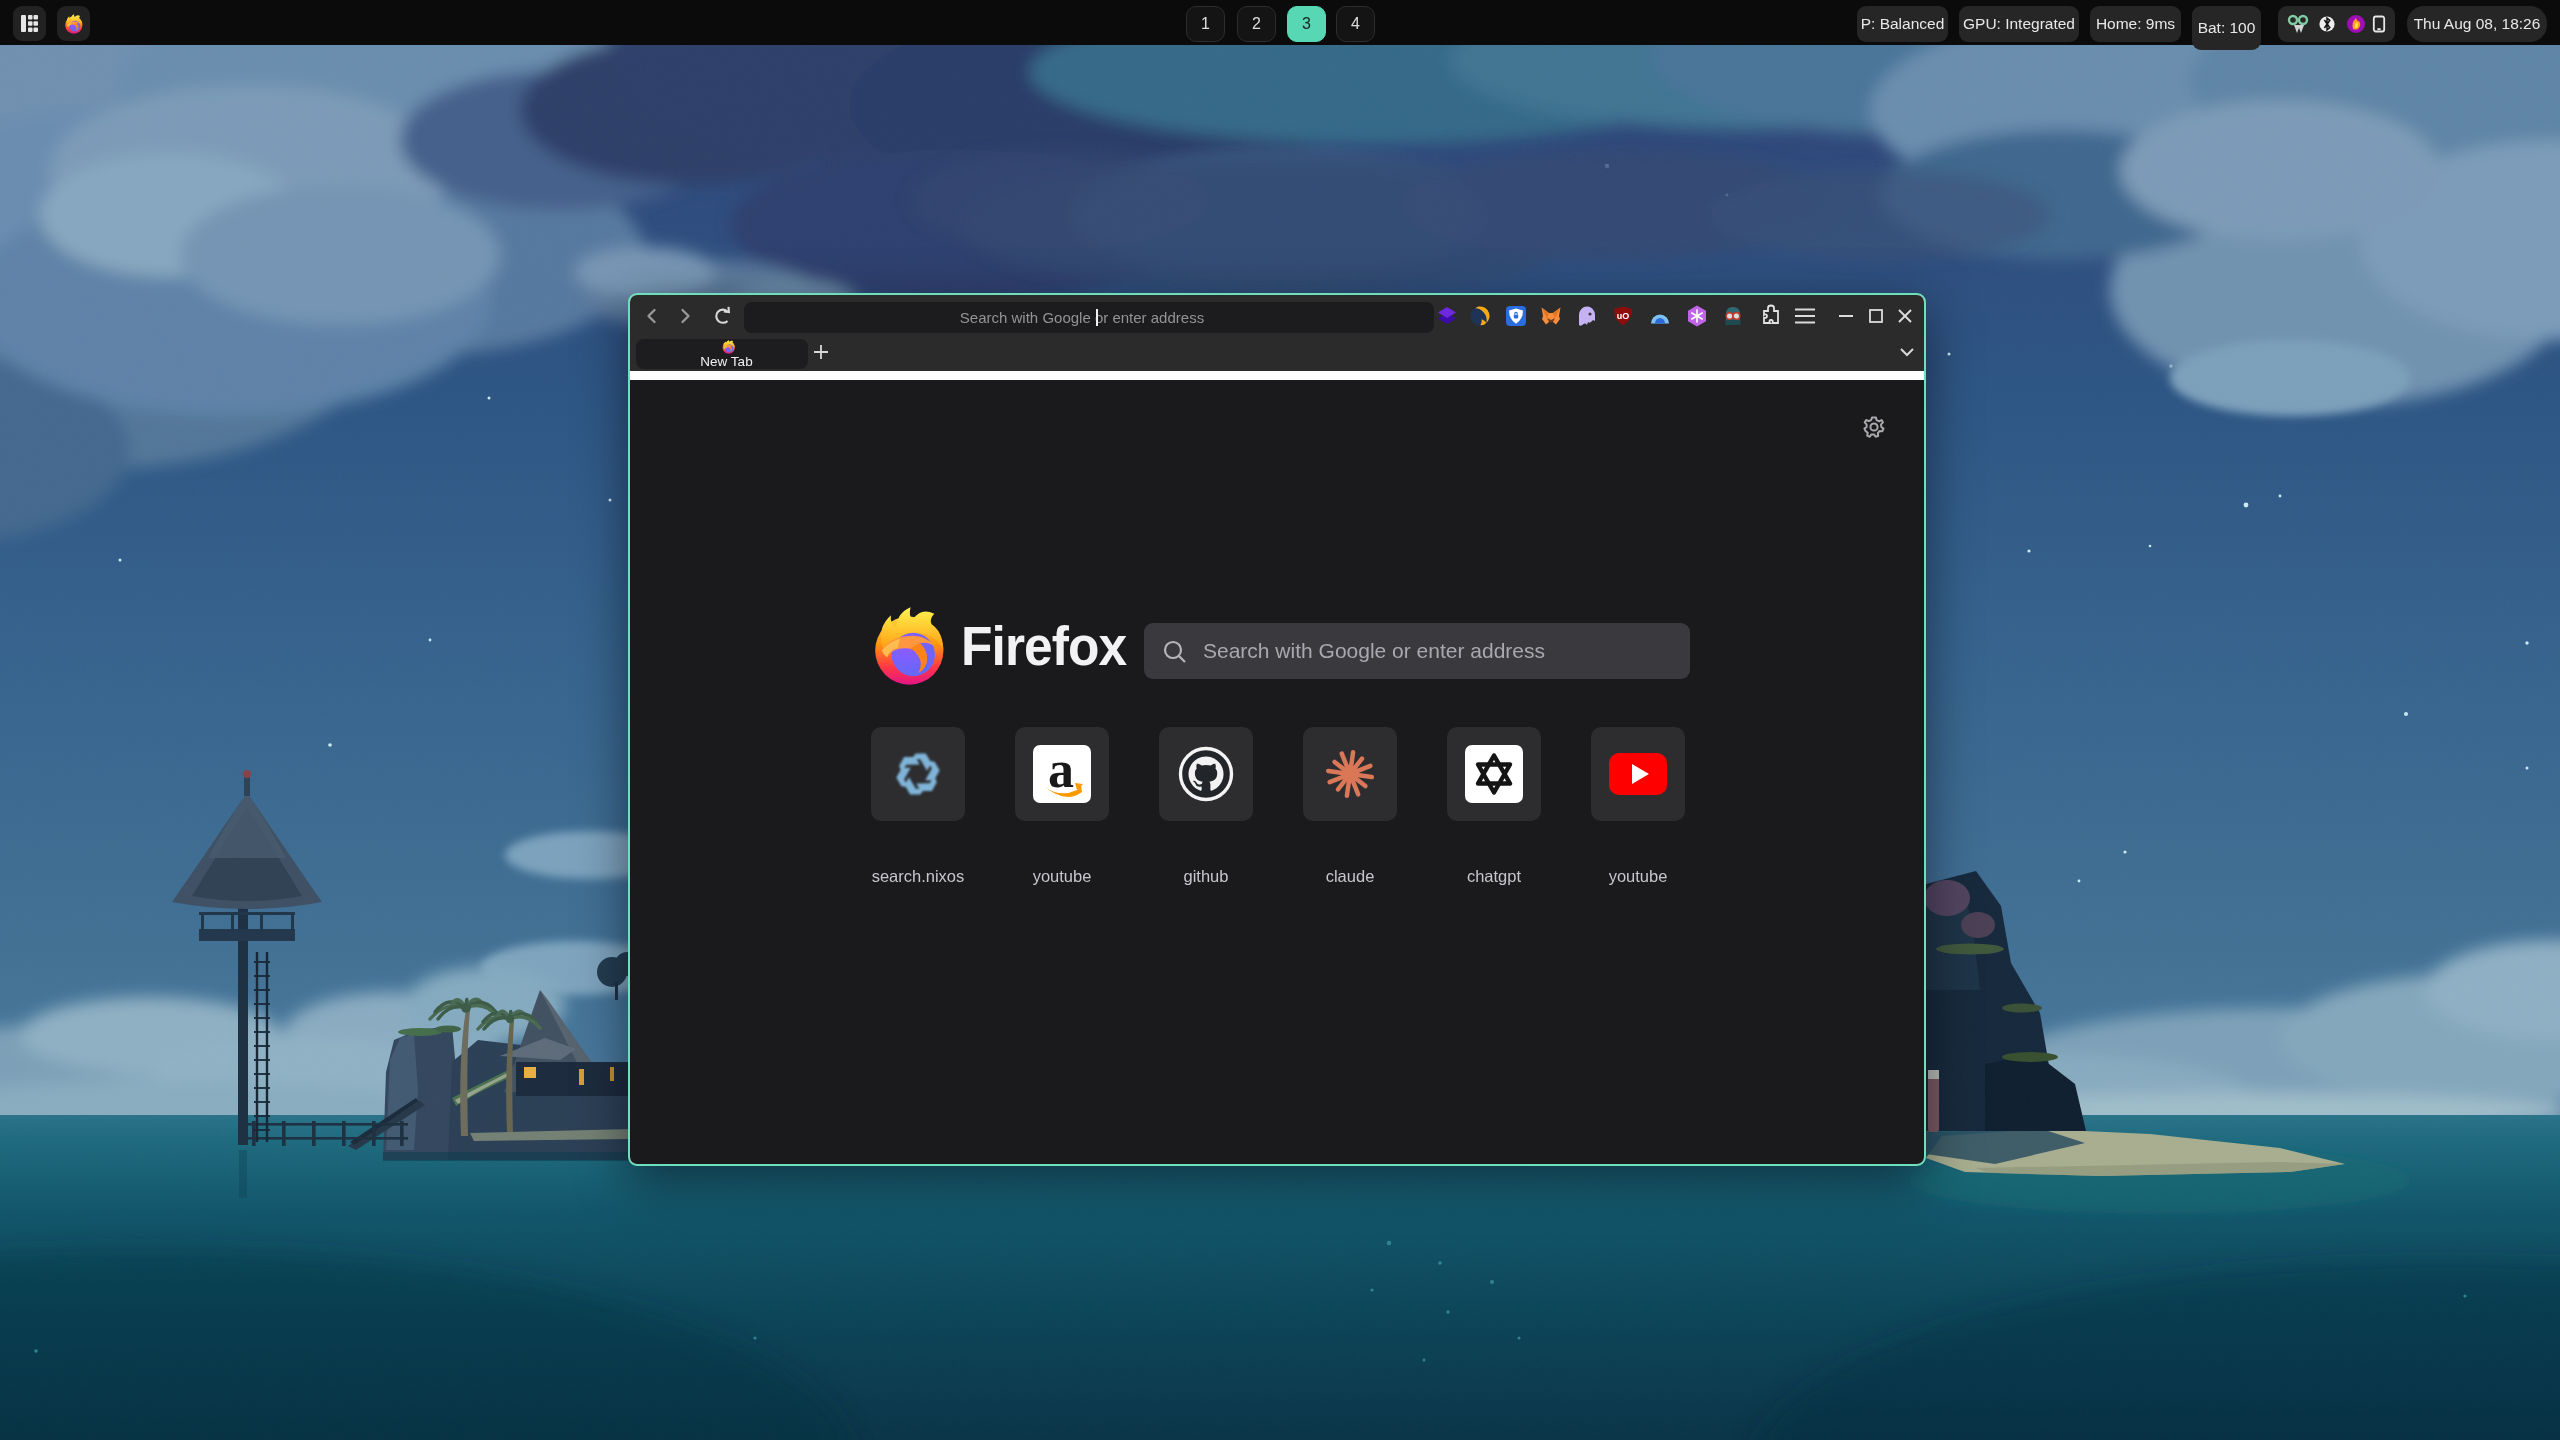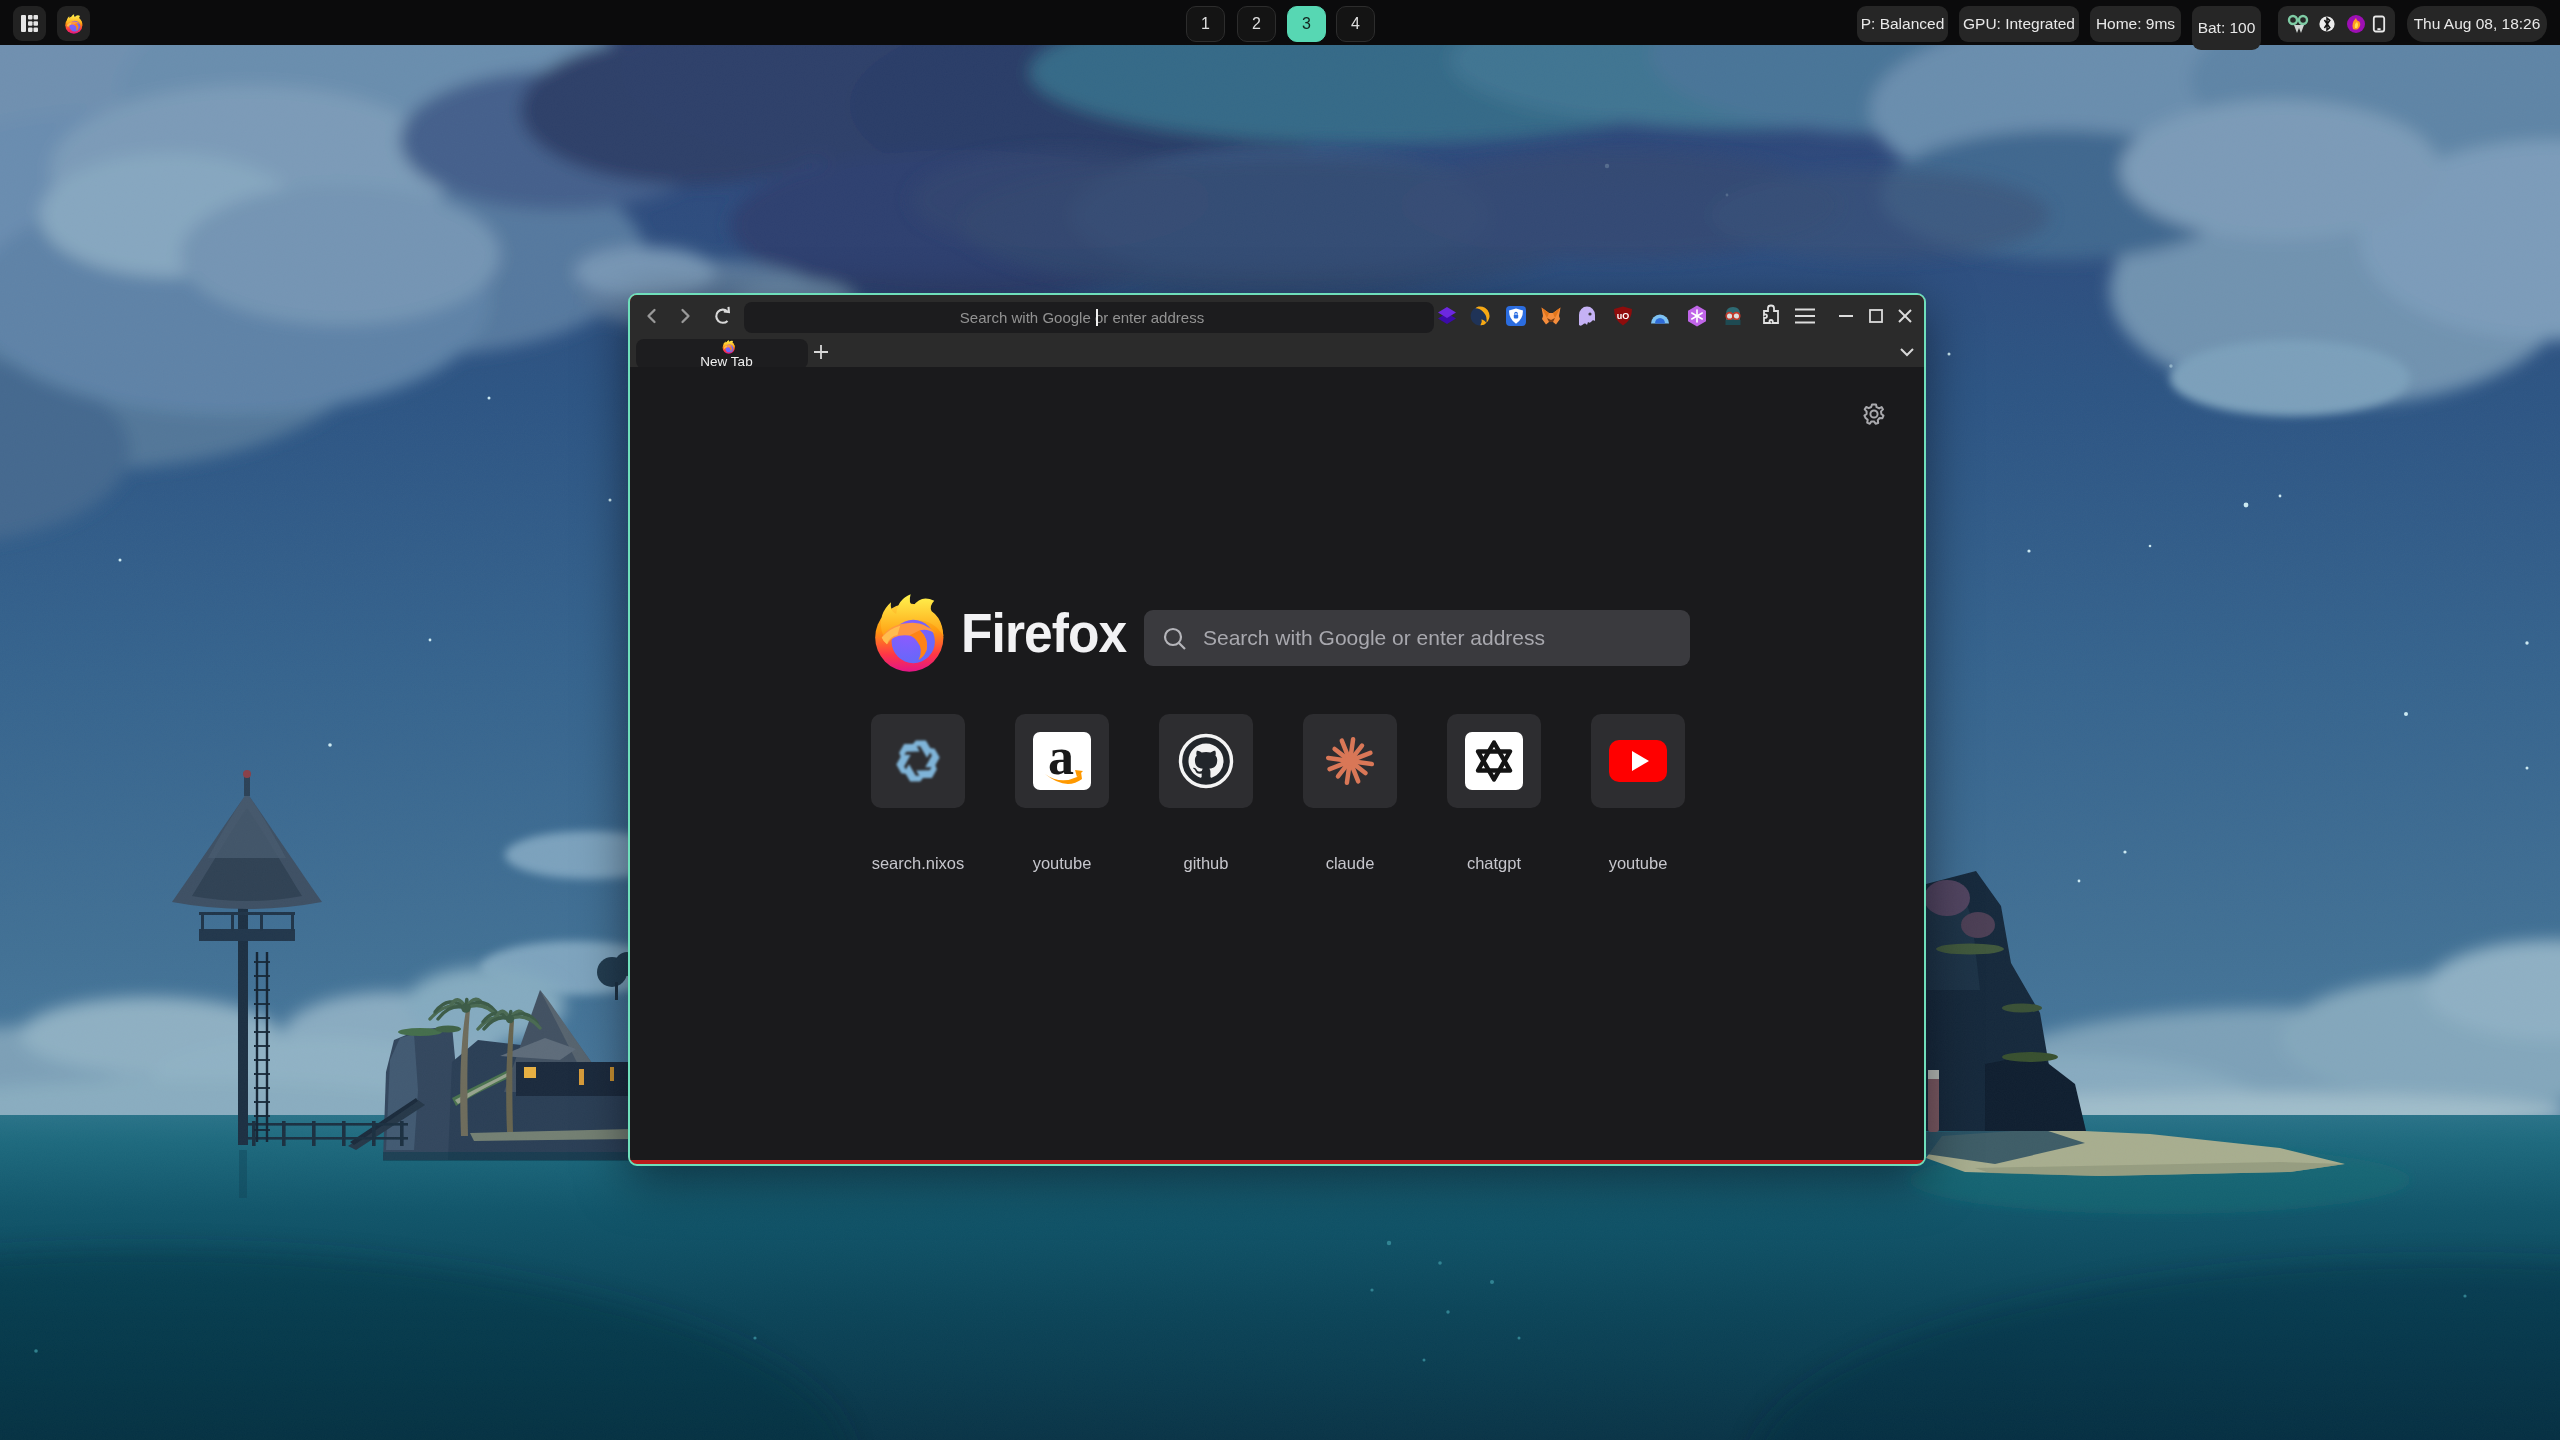--- a/index.html
+++ b/index.html
@@ -6,29 +6,29 @@
   #wall{position:absolute;left:0;top:0;width:2560px;height:1440px;}
   
   #bar{position:absolute;left:0;top:0;width:2560px;height:45px;background:#0b0b0c;z-index:5;}
   .blk{position:absolute;border-radius:9px;background:#262626;color:#e8e8e8;font-size:15.5px;
     display:flex;align-items:center;justify-content:center;white-space:nowrap;}
   .ws{top:6px;width:37px;height:34px;background:#141414;border:1px solid #2d2d2d;color:#dedede;
     border-radius:10px;font-size:16px;}
   .ws.act{background:#57d7b3;border-color:#57d7b3;color:#12241e;}
   
   #win{position:absolute;left:628px;top:293px;width:1294px;height:869px;border:2px solid #6fdfbb;
-    border-radius:9px;background:#b91c1c;z-index:6;overflow:hidden;box-shadow:0 14px 50px rgba(0,0,10,.5);}
+    border-radius:9px;background:#ffffff;z-index:6;overflow:hidden;box-shadow:0 14px 50px rgba(0,0,10,.5);}
   #toolbar{position:absolute;left:0;top:0;width:100%;height:42px;background:#2b2b2b;}
   #tabbar{position:absolute;left:0;top:42px;width:100%;height:34px;background:#2b2b2b;}
   #urlbar{position:absolute;left:114px;top:7px;width:690px;height:31px;background:#1c1c1e;border-radius:8px;}
   #urltext{position:absolute;left:0;top:0;width:100%;height:31px;display:flex;align-items:center;
     justify-content:center;color:#939393;font-size:15px;padding-right:14px;box-sizing:border-box;}
   #tabpill{position:absolute;left:6px;top:2px;width:172px;height:30px;background:#1d1d1f;border-radius:8px;
     display:flex;align-items:center;color:#f0f0f0;font-size:13.5px;flex-direction:column;}
-  #content{position:absolute;left:0;top:72px;width:100%;height:793px;background:#1a1a1c;padding-left:19px;}
+  #content{position:absolute;left:0;top:85px;width:100%;height:793px;background:#1a1a1c;padding-left:19px;}
   .tile{position:absolute;top:347px;width:94px;height:94px;background:#2d2d30;border-radius:10px;}
   .tlabel{position:absolute;top:454px;width:144px;text-align:center;color:#c6c6cc;font-size:16.5px;margin-top:33px;}
 </style></head>
 <body>
 <svg id="wall" viewBox="0 0 2560 1440" preserveAspectRatio="none">
   <defs>
     <linearGradient id="sky" x1="0" y1="0" x2="0" y2="1">
       <stop offset="0" stop-color="#2c3c6e"></stop>
       <stop offset=".15" stop-color="#2e4a7c"></stop>
       <stop offset=".35" stop-color="#2d5584"></stop>

